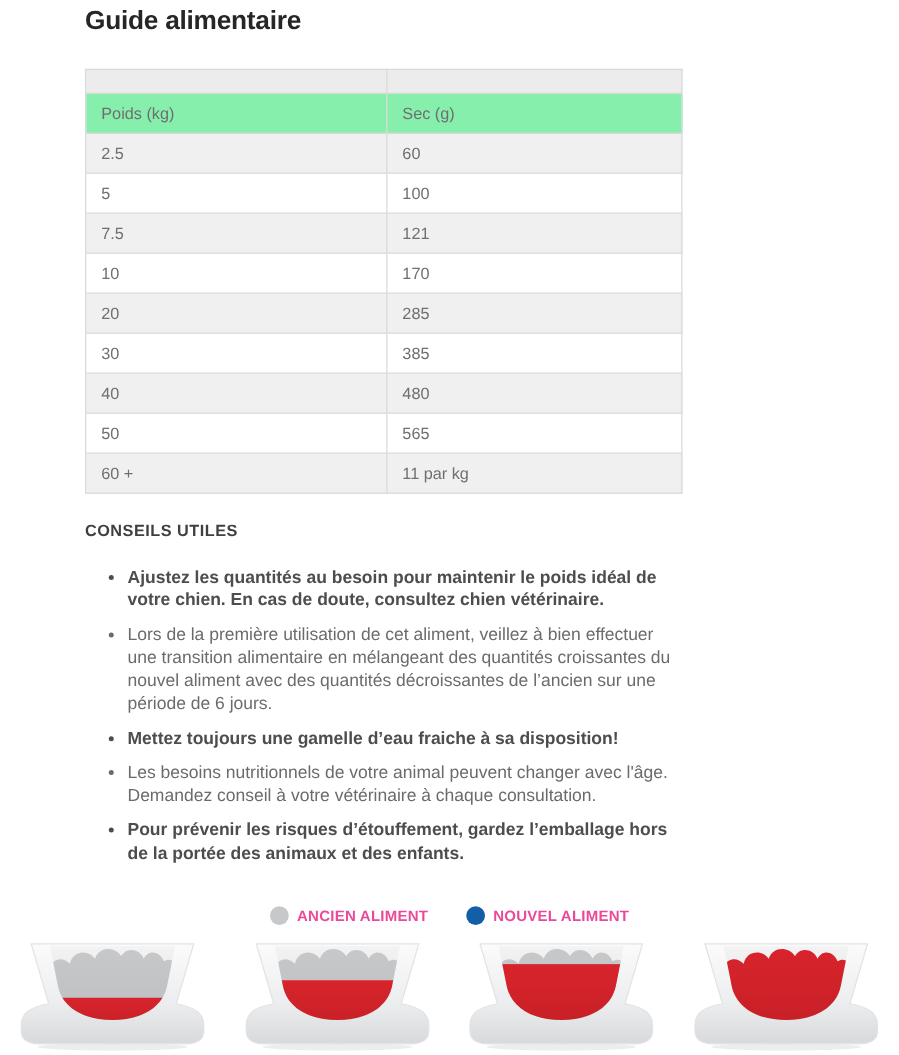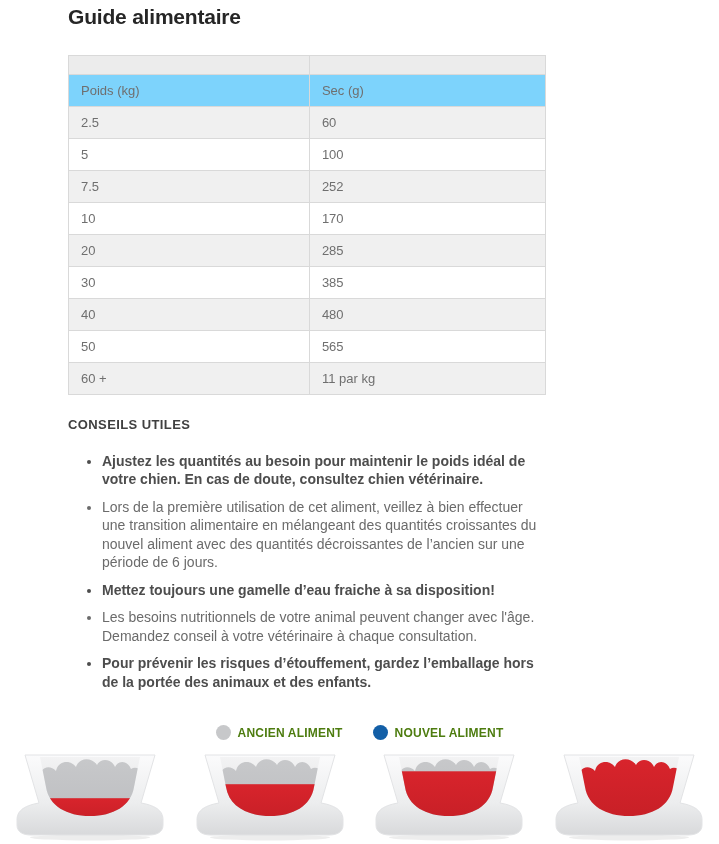--- a/index.html
+++ b/index.html
@@ -32,21 +32,21 @@
   table.feeding-table td {
     border: 1px solid #d9d9d9;
     padding: 8px 12px;
     text-align: left;
   }
   table.feeding-table tr.band-row td {
     height: 19px;
     padding: 0 12px;
     background: #ececec;
   }
-  table.feeding-table tr.head-row td { background: #7dd3fc; }
+  table.feeding-table tr.head-row td { background: #86efac; }
   table.feeding-table tr.data-row:nth-child(odd) td { background: #f0f0f0; }
   table.feeding-table tr.data-row:nth-child(even) td { background: #ffffff; }
   table.feeding-table td.col-left  { width: 50.5%; }
   .tips-heading {
     margin: 22px 0 0 0;
     font-size: 13px;
     font-weight: 700;
     letter-spacing: 0.4px;
     color: #404040;
   }
@@ -77,21 +77,21 @@
   }
   .legend-dot {
     width: 15px; height: 15px;
     border-radius: 50%;
     flex: 0 0 auto;
   }
   .legend-label {
     font-size: 12px;
     font-weight: 700;
     letter-spacing: 0.2px;
-    color: #4d7c0f;
+    color: #ec4899;
   }
   .bowls {
     margin-top: 10px;
     width: 719px;
     display: flex;
   }
   .bowl-col {
     flex: 1 1 0;
     display: flex;
     flex-direction: column;
@@ -119,21 +119,21 @@
         <tr class="data-row">
           <td class="col-left">2.5</td>
           <td class="col-right">60</td>
         </tr>
         <tr class="data-row">
           <td class="col-left">5</td>
           <td class="col-right">100</td>
         </tr>
         <tr class="data-row">
           <td class="col-left">7.5</td>
-          <td class="col-right">252</td>
+          <td class="col-right">121</td>
         </tr>
         <tr class="data-row">
           <td class="col-left">10</td>
           <td class="col-right">170</td>
         </tr>
         <tr class="data-row">
           <td class="col-left">20</td>
           <td class="col-right">285</td>
         </tr>
         <tr class="data-row">

